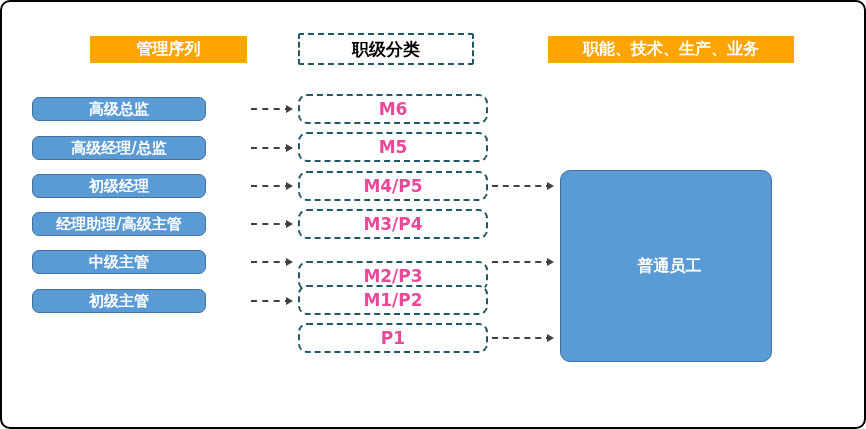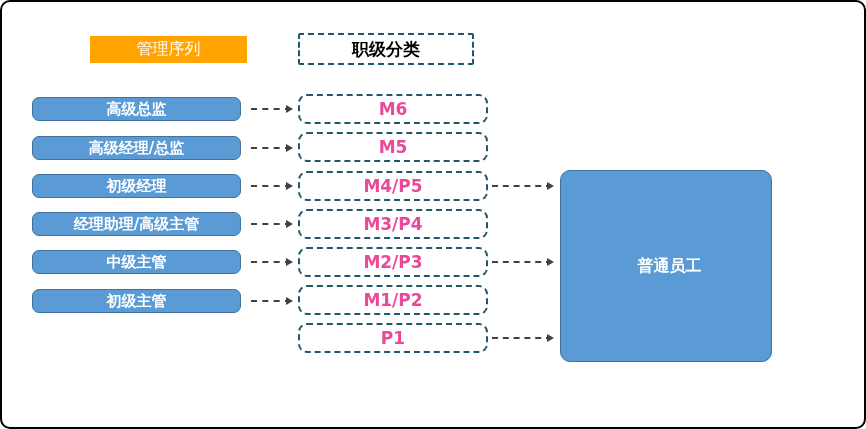--- a/index.html
+++ b/index.html
@@ -13,21 +13,21 @@
     height: 429px;
     background: #ffffff;
     border: 2px solid #000000;
     border-radius: 10px;
     overflow: hidden;
   }
   .hdr-orange {
     position: absolute;
     background: #FFA400;
     color: #ffffff;
-    font-weight: normal;
+    font-weight: bold;
     font-size: 16px;
     display: flex;
     align-items: center;
     justify-content: center;
     white-space: nowrap;
     text-align: center;
   }
   .hdr-left  { left: 88px;  top: 34px; width: 157px; height: 27px; }
   .hdr-right { left: 546px; top: 34px; width: 246px; height: 27px; }
   .hdr-mid {
@@ -38,21 +38,21 @@
     background: #ffffff;
     color: #000000;
     font-weight: bold;
     font-size: 17px;
     display: flex;
     align-items: center;
     justify-content: center;
   }
   .mgmt {
     position: absolute;
-    left: 30px; width: 209px; height: 24px;
+    left: 30px; width: 174px; height: 24px;
     background: #5B9BD5;
     border: 1px solid #41719C;
     border-radius: 7px;
     color: #ffffff;
     font-weight: bold;
     font-size: 15px;
     display: flex;
     align-items: center;
     justify-content: center;
     white-space: nowrap;
@@ -66,21 +66,21 @@
     border: 2px dashed #215868;
     border-radius: 9px;
     color: #ec4899;
     font-weight: bold;
     font-size: 17px;
     display: flex;
     align-items: center;
     justify-content: center;
   }
   .g0 { top: 92px; }  .g1 { top: 130px; } .g2 { top: 169px; }
-  .g3 { top: 207px; } .g4 { top: 245px; } .g5 { top: 283px; } .g6 { top: 321px; }
+  .g3 { top: 207px; } .g4 { top: 259px; } .g5 { top: 283px; } .g6 { top: 321px; }
   .employee {
     position: absolute;
     left: 558px; top: 168px; width: 212px; height: 192px;
     background: #5B9BD5;
     border: 1px solid #41719C;
     border-radius: 10px;
     color: #ffffff;
     font-weight: bold;
     font-size: 16px;
     display: flex;
@@ -108,20 +108,21 @@
   .ar { left: 490px; width: 60px; }
   .b0 { top: 183px; } .b1 { top: 259px; } .b2 { top: 335px; }
 </style>
 </head>
 <body>
 
 <div class="slide">
 
   <div class="hdr-orange hdr-left">管理序列</div>
   <div class="hdr-mid">职级分类</div>
+  <div class="hdr-orange hdr-right">职能、技术、生产、业务</div>
 
   <div class="mgmt m0">高级总监</div>
   <div class="mgmt m1">高级经理/总监</div>
   <div class="mgmt m2">初级经理</div>
   <div class="mgmt m4">中级主管</div>
   <div class="mgmt m3">经理助理/高级主管</div>
   <div class="mgmt m5">初级主管</div>
 
   <div class="arrow al a0"></div>
   <div class="arrow al a1"></div>

